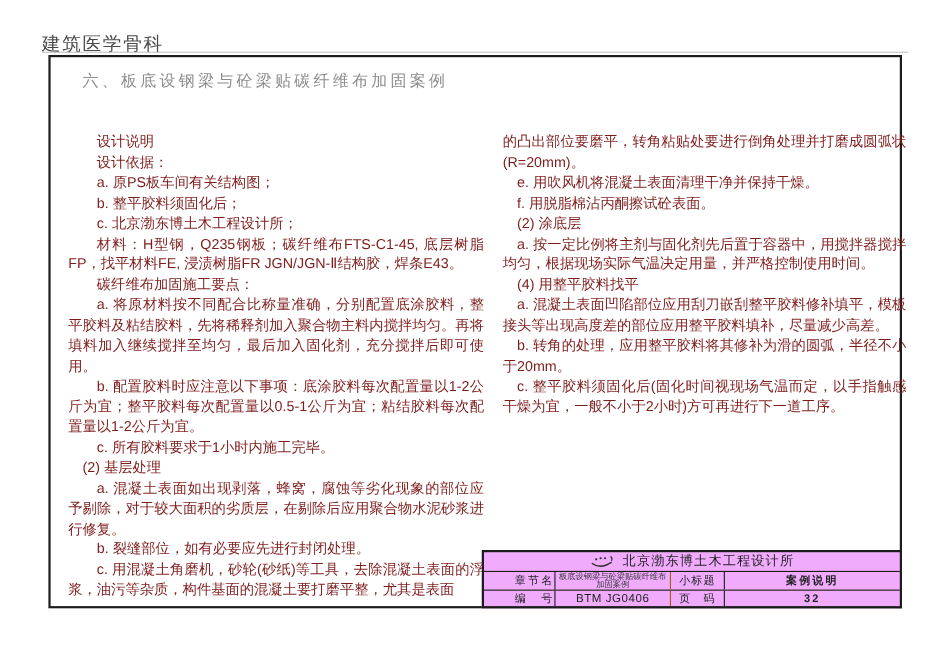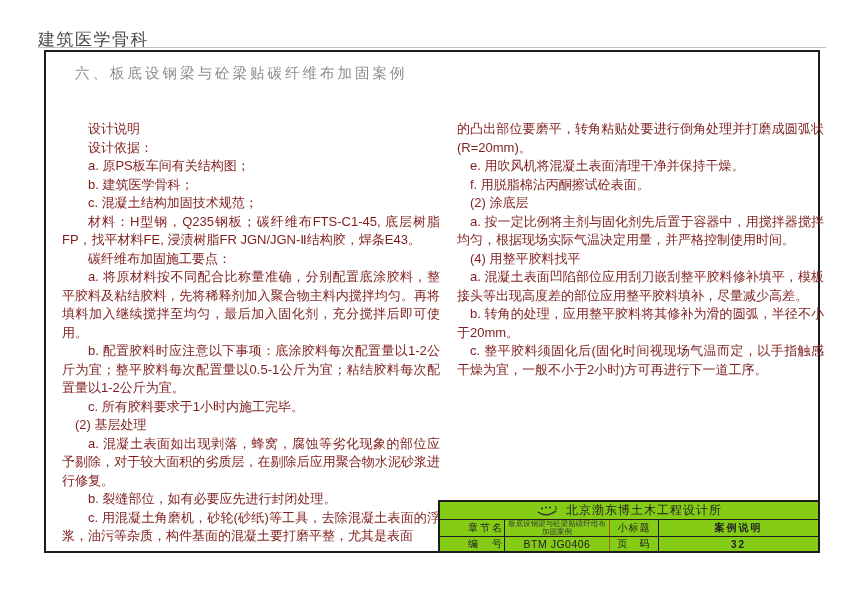--- a/index.html
+++ b/index.html
@@ -51,21 +51,21 @@
   .col-left  { left: 62px;  width: 378px; }
   .col-right { left: 457px; width: 367px; }
   .para { text-indent: 0; }
   .para.indent-1 { text-indent: 1em; }
   .para.indent-2 { text-indent: 2em; }
   .footer-table {
     position: absolute;
     left: 438px; top: 500px;
     width: 382px; height: 53px;
     border: 2px solid #1c1c1c;
-    background: #84cc16;
+    background: #f0abfc;
     display: flex;
     flex-direction: column;
     font-size: 10px;
     color: #222;
   }
   .ft-row { display: flex; align-items: stretch; }
   .ft-row1 {
     height: 19px;
     border-bottom: 1px solid #1c1c1c;
     align-items: center;
@@ -104,22 +104,22 @@
 <div class="header-rule"></div>
 
 <div class="sheet-frame"></div>
 
 <div class="doc-title">六、板底设钢梁与砼梁贴碳纤维布加固案例</div>
 
 <div class="col col-left">
     <p class="para indent-2">设计说明</p>
     <p class="para indent-2">设计依据：</p>
     <p class="para indent-2">a. 原PS板车间有关结构图；</p>
-    <p class="para indent-2">b. 建筑医学骨科；</p>
-    <p class="para indent-2">c. 混凝土结构加固技术规范；</p>
+    <p class="para indent-2">b. 整平胶料须固化后；</p>
+    <p class="para indent-2">c. 北京渤东博土木工程设计所；</p>
     <p class="para indent-2">材料：H型钢，Q235钢板；碳纤维布FTS-C1-45, 底层树脂FP，找平材料FE, 浸渍树脂FR JGN/JGN-Ⅱ结构胶，焊条E43。</p>
     <p class="para indent-2">碳纤维布加固施工要点：</p>
     <p class="para indent-2">a. 将原材料按不同配合比称量准确，分别配置底涂胶料，整平胶料及粘结胶料，先将稀释剂加入聚合物主料内搅拌均匀。再将填料加入继续搅拌至均匀，最后加入固化剂，充分搅拌后即可使用。</p>
     <p class="para indent-2">b. 配置胶料时应注意以下事项：底涂胶料每次配置量以1-2公斤为宜；整平胶料每次配置量以0.5-1公斤为宜；粘结胶料每次配置量以1-2公斤为宜。</p>
     <p class="para indent-2">c. 所有胶料要求于1小时内施工完毕。</p>
     <p class="para indent-1">(2) 基层处理</p>
     <p class="para indent-2">a. 混凝土表面如出现剥落，蜂窝，腐蚀等劣化现象的部位应予剔除，对于较大面积的劣质层，在剔除后应用聚合物水泥砂浆进行修复。</p>
     <p class="para indent-2">b. 裂缝部位，如有必要应先进行封闭处理。</p>
     <p class="para indent-2">c. 用混凝土角磨机，砂轮(砂纸)等工具，去除混凝土表面的浮浆，油污等杂质，构件基面的混凝土要打磨平整，尤其是表面</p>
   </div>

